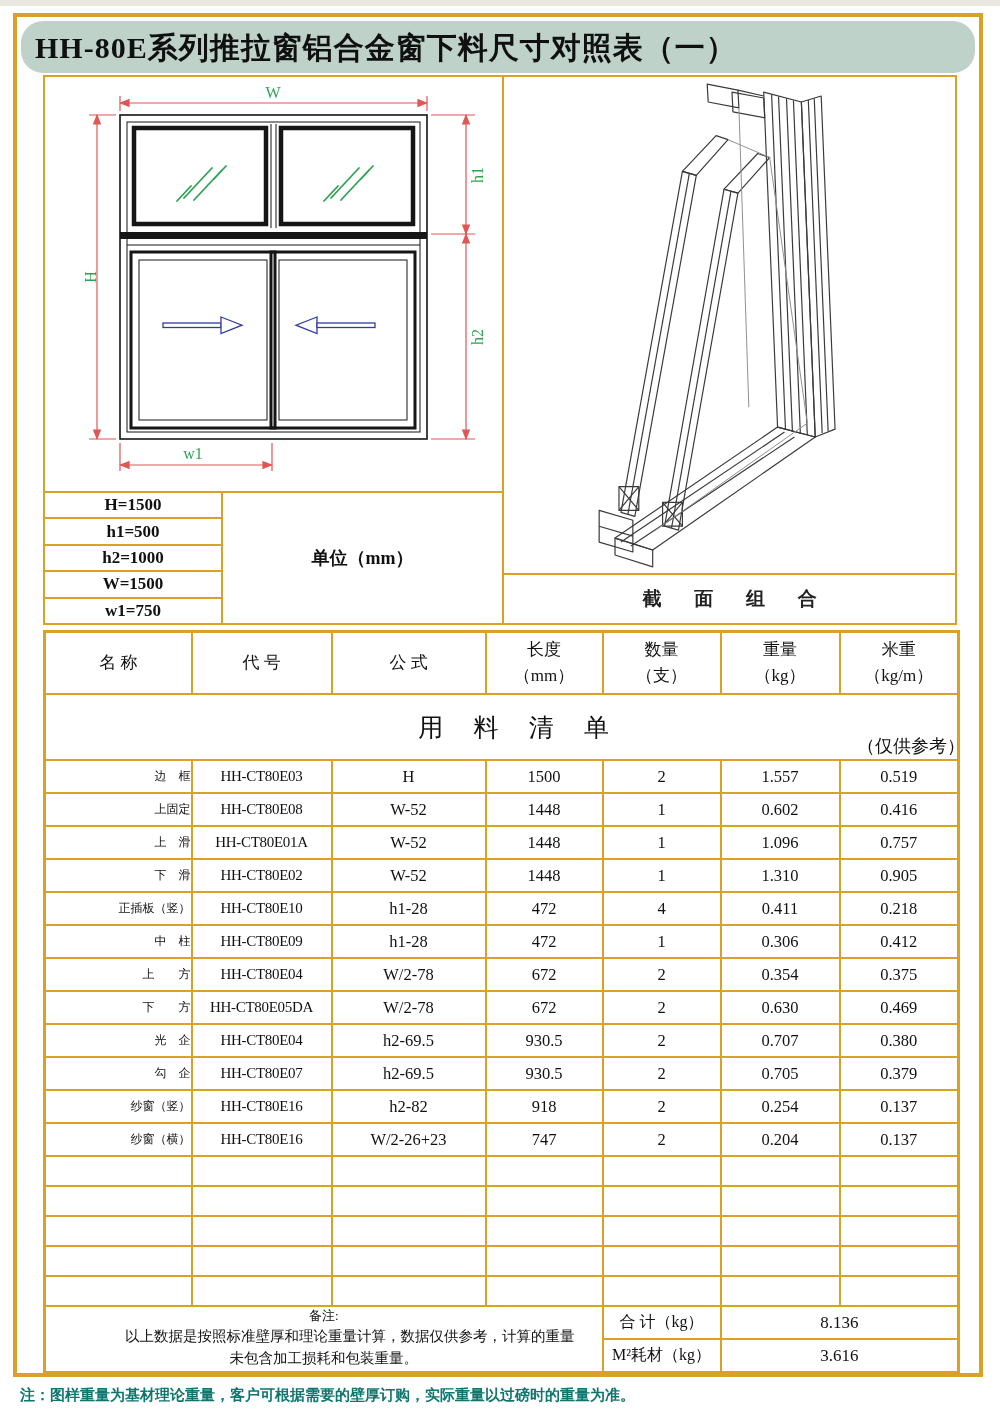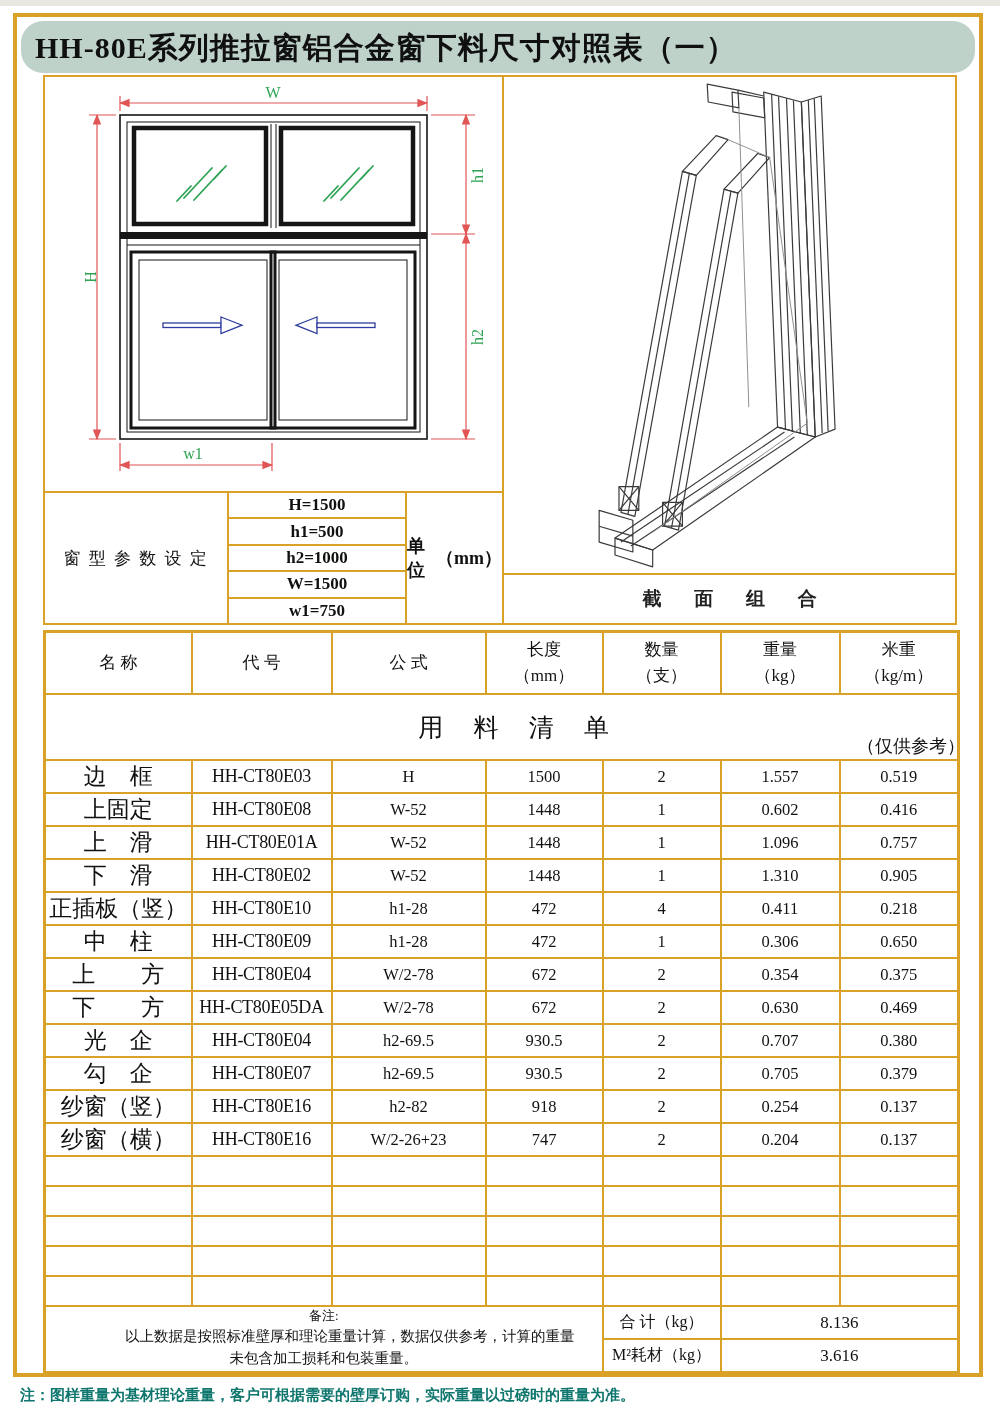--- a/index.html
+++ b/index.html
@@ -66,22 +66,22 @@
     border:2px solid #d9a125;text-align:center;vertical-align:middle;
     font-weight:normal;padding:0;overflow:hidden;
   }
   td.tbl-title-cell{height:64px;border-bottom:2px solid #d9a125;}
   .tbl-title-inner{position:relative;width:100%;height:100%;display:flex;align-items:center;justify-content:center;padding-left:12px;}
   .tbl-title-text{font-size:25px;letter-spacing:12px;text-indent:12px;}
   .ref-note{position:absolute;right:4px;bottom:1px;font-size:18px;letter-spacing:0;}
   th.hd{height:60px;font-size:17px;}
   th.hd .h-l1,th.hd .h-l2{line-height:1.55;}
   tbody.data-body td{height:31px;font-size:16.5px;}
-  tbody.data-body td.c0{font-size:23px;}
-  tbody.data-body td.c1{font-size:18px;letter-spacing:-0.3px;border-radius:12px;}
+  tbody.data-body td.c0{font-size:12px;text-align:right;}
+  tbody.data-body td.c1{font-size:15px;letter-spacing:-0.3px;border-radius:12px;}
   tbody.empty-body td{height:28px;}
   tr.r-sum td{height:31px;margin-top:16px;}
   td.remark-cell{text-align:left;vertical-align:top;padding:2px 8px 2px 6px;}
   .remark-label{font-size:13px;line-height:1.3;}
   .remark-line{font-size:14.5px;line-height:1.55;}
   .remark-line.indent{text-indent:3.6em;}
   td.sum-label{font-size:16px;font-weight:bold;border-radius:7px;}
   td.sum-value{font-size:17px;text-align:left;padding-left:58px;}
   .footer-note{
     position:absolute;left:20px;top:1386px;font-size:15px;font-weight:bold;color:#0f766e;
@@ -146,21 +146,20 @@
       <g fill="#2ea353" font-size="16" font-family="Liberation Serif, DejaVu Serif, serif">
         <text x="228" y="21" text-anchor="middle">W</text>
         <text x="46" y="205" text-anchor="middle" transform="rotate(-90 46 200)">H</text>
         <text x="434" y="102" text-anchor="middle" transform="rotate(-90 434 98)">h1</text>
         <text x="434" y="264" text-anchor="middle" transform="rotate(-90 434 260)">h2</text>
         <text x="148" y="382" text-anchor="middle">w1</text>
       </g>
     </svg>
 
     <div class="params">
-      <div class="params-label">窗 型 参 数 设 定</div>
       <div class="params-values">
         <div class="pv">H=1500</div>
         <div class="pv">h1=500</div>
         <div class="pv">h2=1000</div>
         <div class="pv">W=1500</div>
         <div class="pv">w1=750</div>
       </div>
       <div class="params-unit">
         <span>单位</span>
         <span>（mm）</span>
@@ -315,21 +314,21 @@
           <td class="c5">0.411</td>
           <td class="c6">0.218</td>
         </tr>
         <tr>
           <td class="c0">中　柱</td>
           <td class="c1">HH-CT80E09</td>
           <td class="c2">h1-28</td>
           <td class="c3">472</td>
           <td class="c4">1</td>
           <td class="c5">0.306</td>
-          <td class="c6">0.650</td>
+          <td class="c6">0.412</td>
         </tr>
         <tr>
           <td class="c0">上　　方</td>
           <td class="c1">HH-CT80E04</td>
           <td class="c2">W/2-78</td>
           <td class="c3">672</td>
           <td class="c4">2</td>
           <td class="c5">0.354</td>
           <td class="c6">0.375</td>
         </tr>

